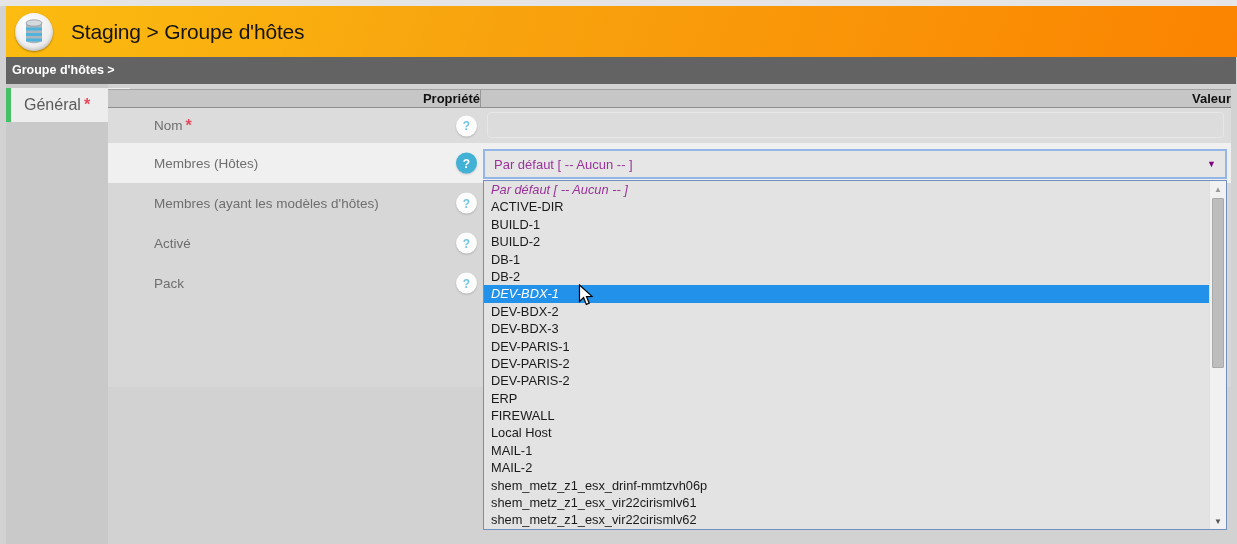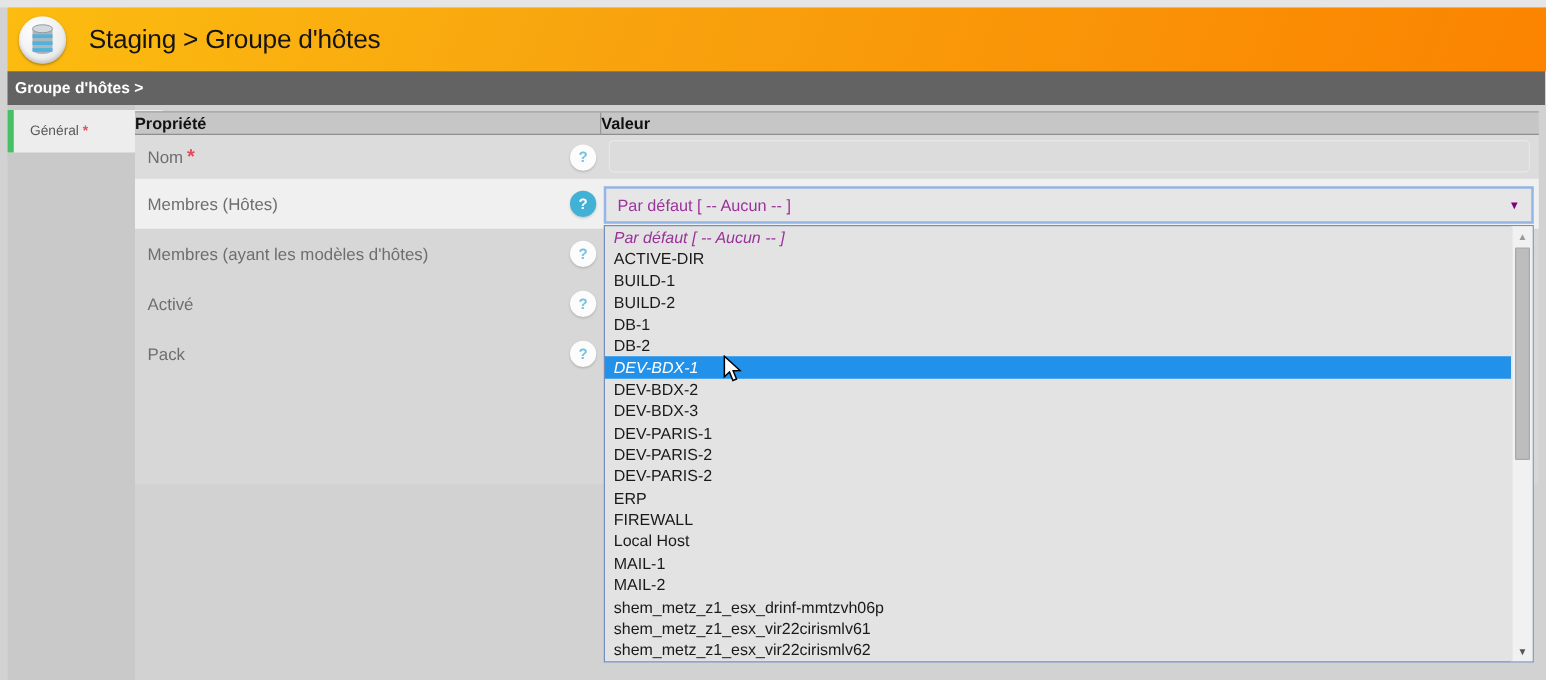--- a/index.html
+++ b/index.html
@@ -32,39 +32,39 @@
     background:#636363; color:#ffffff; font-size:12.5px; font-weight:bold;
     line-height:27px; padding-left:6px;
   }
 
   
   .sidebar { position:absolute; left:6px; top:84px; width:102px; height:460px; background:#c9c9c9; }
   .tab {
     position:absolute; left:6px; top:88px; width:124px; height:34px;
     background:#ededed; border-left:5px solid #46c065;
     display:flex; align-items:center; padding-left:13px;
-    font-size:11px; color:#5a5a5a;
+    font-size:16px; color:#5a5a5a;
   }
   .req { color:#e8485a; margin-left:3px; font-weight:bold; }
 
   
   .thead {
     position:absolute; left:108px; top:89px; width:1123px; height:19px;
     background:#c6c6c6; border-top:1px solid #a2a2a2; border-bottom:1px solid #8f8f8f;
     display:flex;
   }
-  .th { font-size:13px; font-weight:bold; color:#111; text-align:left; line-height:17px; }
+  .th { font-size:13px; font-weight:bold; color:#111; text-align:right; line-height:17px; }
   .th-prop { width:373px; border-right:1px solid #979797; }
   .th-val  { flex:1; }
 
   .tbody { position:absolute; left:108px; top:108px; width:1123px; height:279px; background:#d7d7d7; }
   .trow { position:absolute; left:0; width:1123px; display:flex; }
   .trow .prop-cell { width:373px; position:relative; display:flex; align-items:center; padding-left:10px; }
   .trow .val-cell  { flex:1; position:relative; }
-  .row-label { font-size:13.5px; color:#6e6e6e; }
+  .row-label { font-size:13.5px; color:#6e6e6e;margin-left:36px; }
   .row-1 { top:0;    height:35px; background:#dcdcdc; }
   .row-2 { top:35px; height:40px; background:#f0f0f0; }
   .row-3 { top:75px; height:40px; }
   .row-4 { top:115px; height:40px; }
   .row-5 { top:155px; height:40px; }
 
   .help {
     position:absolute; right:4px; top:50%; transform:translateY(-50%);
     width:21px; height:21px; border-radius:50%;
     background:#fcfcfc; color:#74c3e4;

